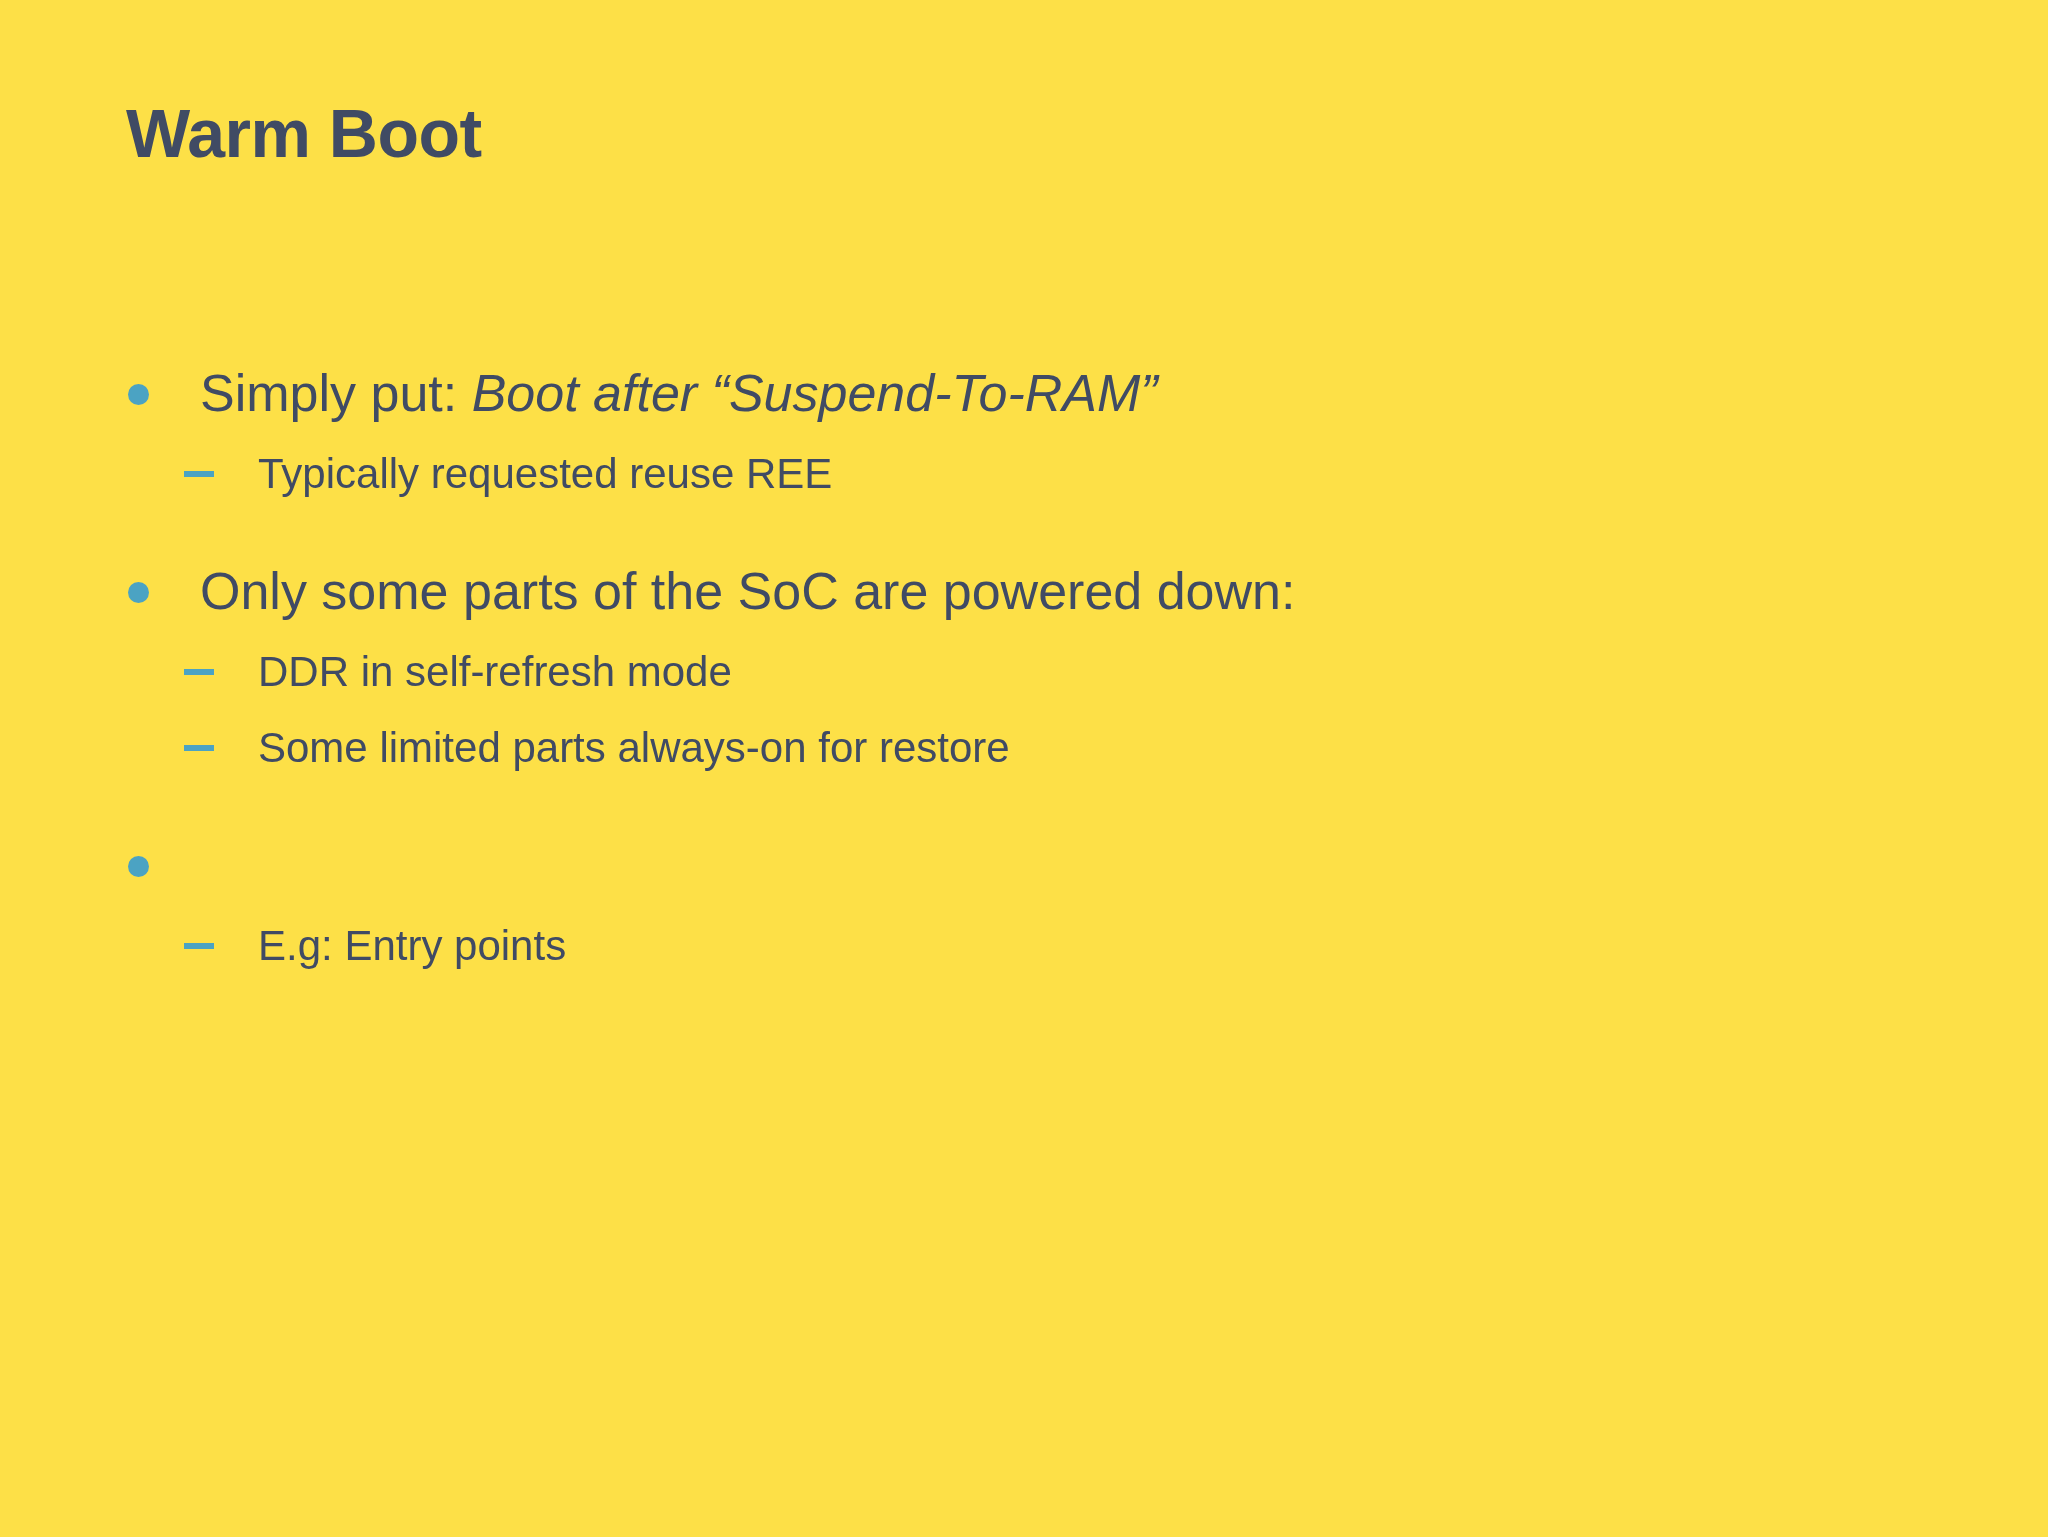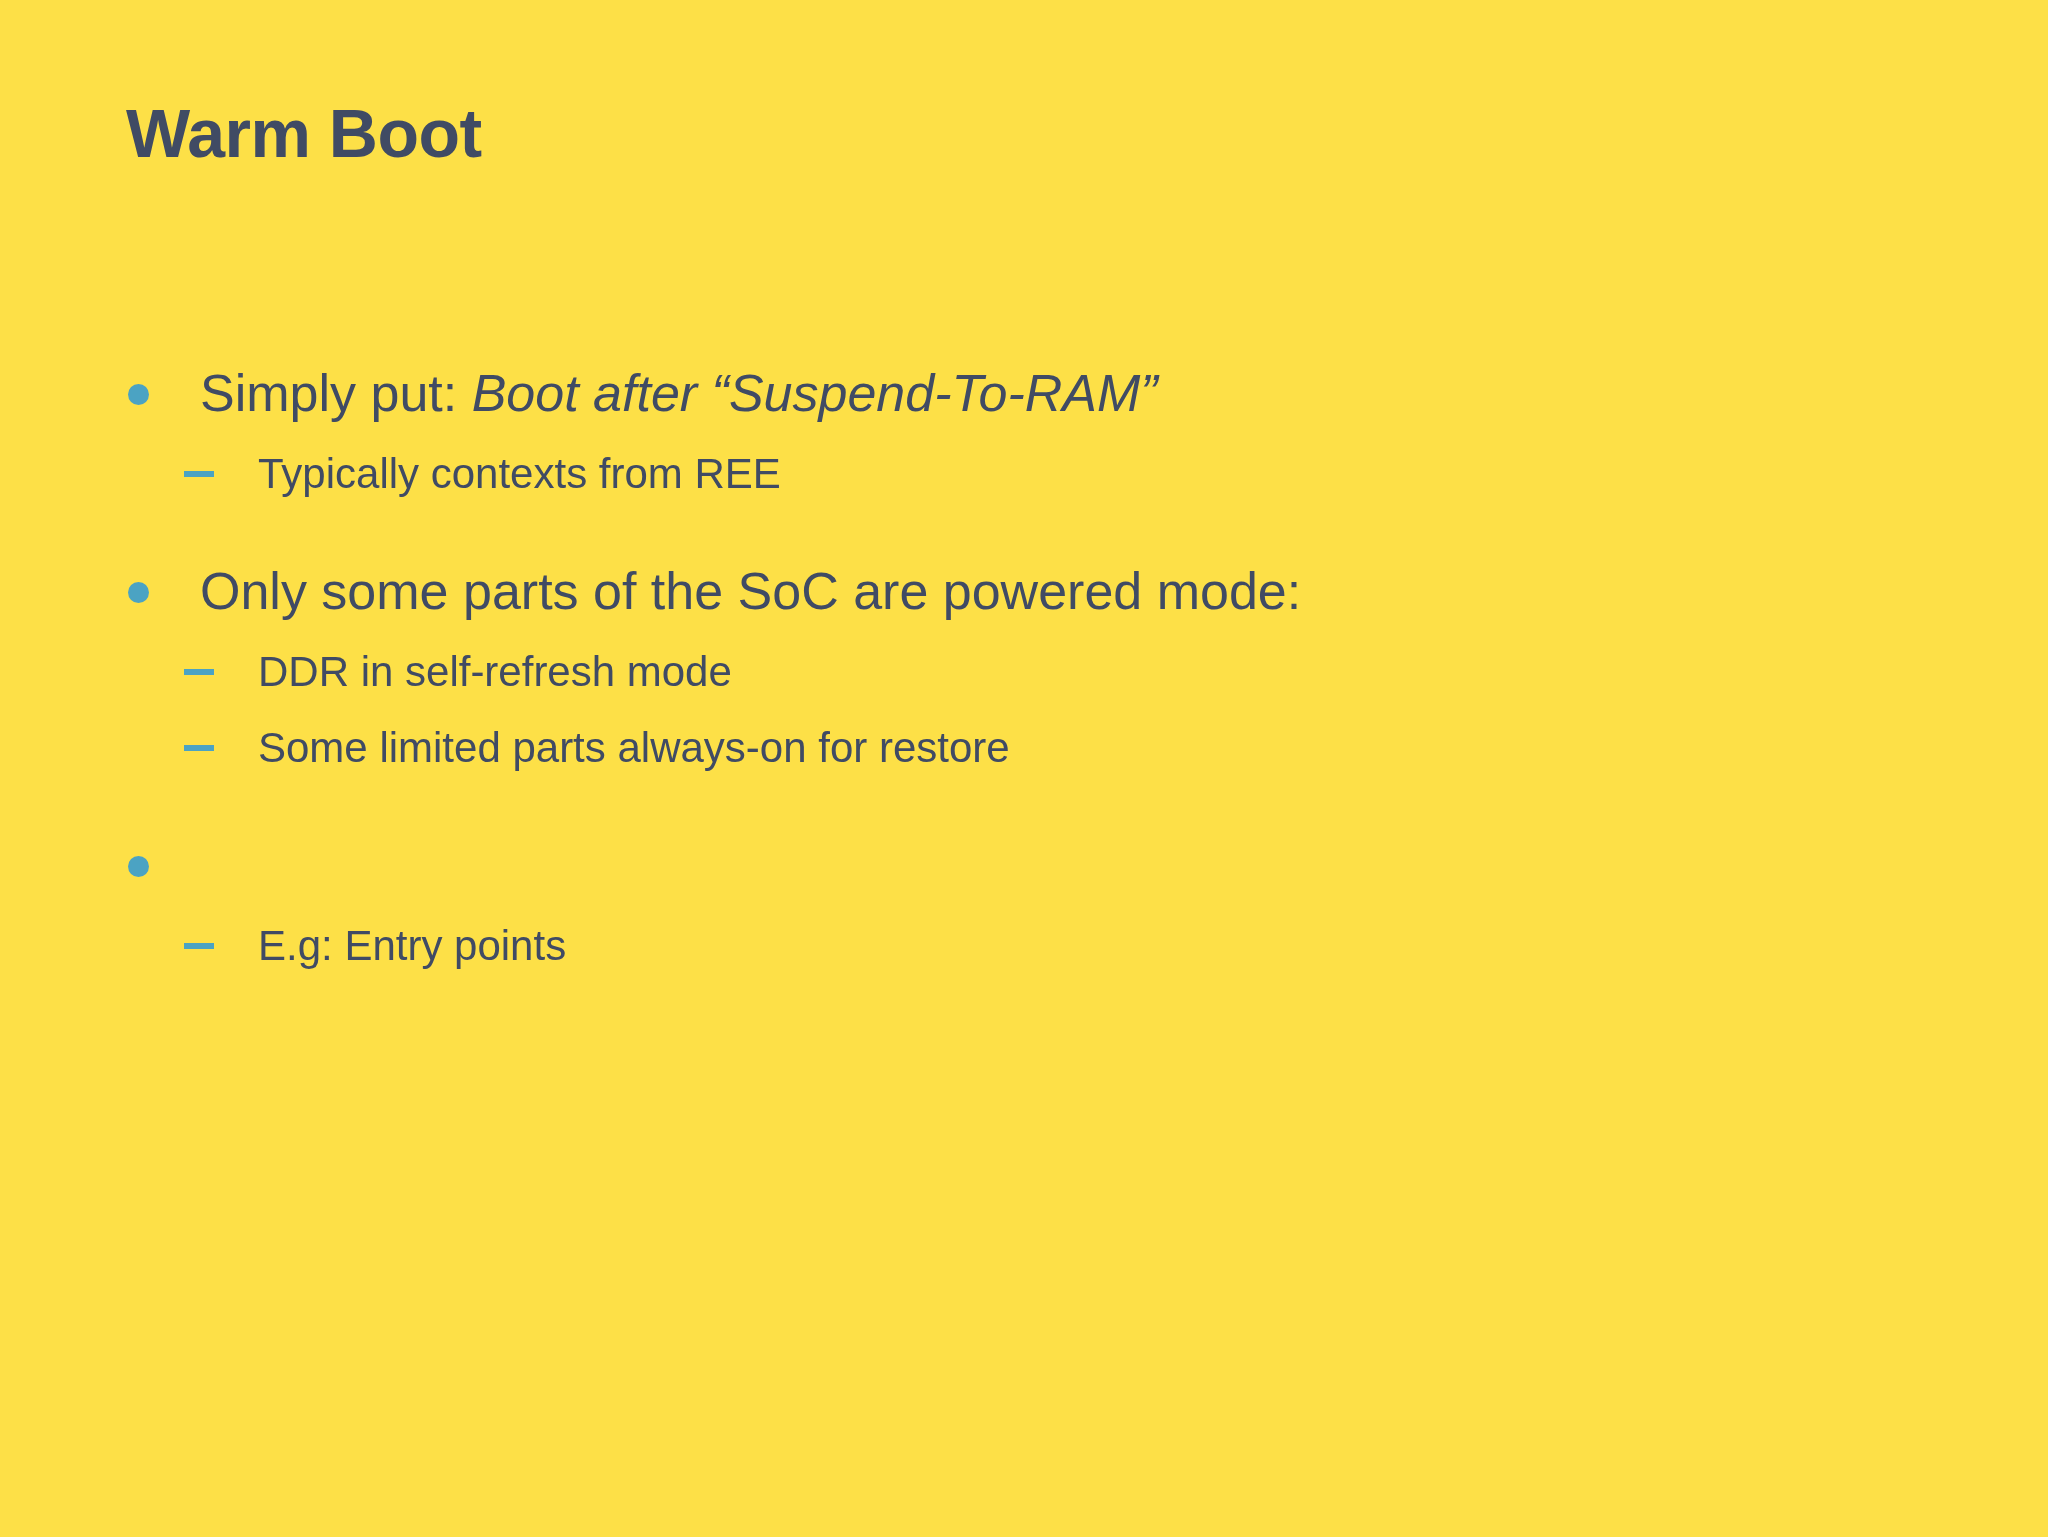--- a/index.html
+++ b/index.html
@@ -116,28 +116,28 @@
 
   <div class="body-area">
 
     <div class="bullet-group">
       <div class="l1">
         <span class="marker"><span class="dot"></span></span>
         <span>Simply put: </span><span class="ital">Boot after “Suspend-To-RAM”</span>
       </div>
       <div class="l2">
         <span class="marker"><span class="dash"></span></span>
-        <span>Typically contexts from REE</span>
+        <span>Typically requested reuse REE</span>
       </div>
     </div>
 
     <div class="bullet-group">
       <div class="l1">
         <span class="marker"><span class="dot"></span></span>
-        <span>Only some parts of the SoC are powered mode:</span>
+        <span>Only some parts of the SoC are powered down:</span>
       </div>
       <div class="l2">
         <span class="marker"><span class="dash"></span></span>
         <span>DDR in self-refresh mode</span>
       </div>
       <div class="l2">
         <span class="marker"><span class="dash"></span></span>
         <span>Some limited parts always-on for restore</span>
       </div>
     </div>

